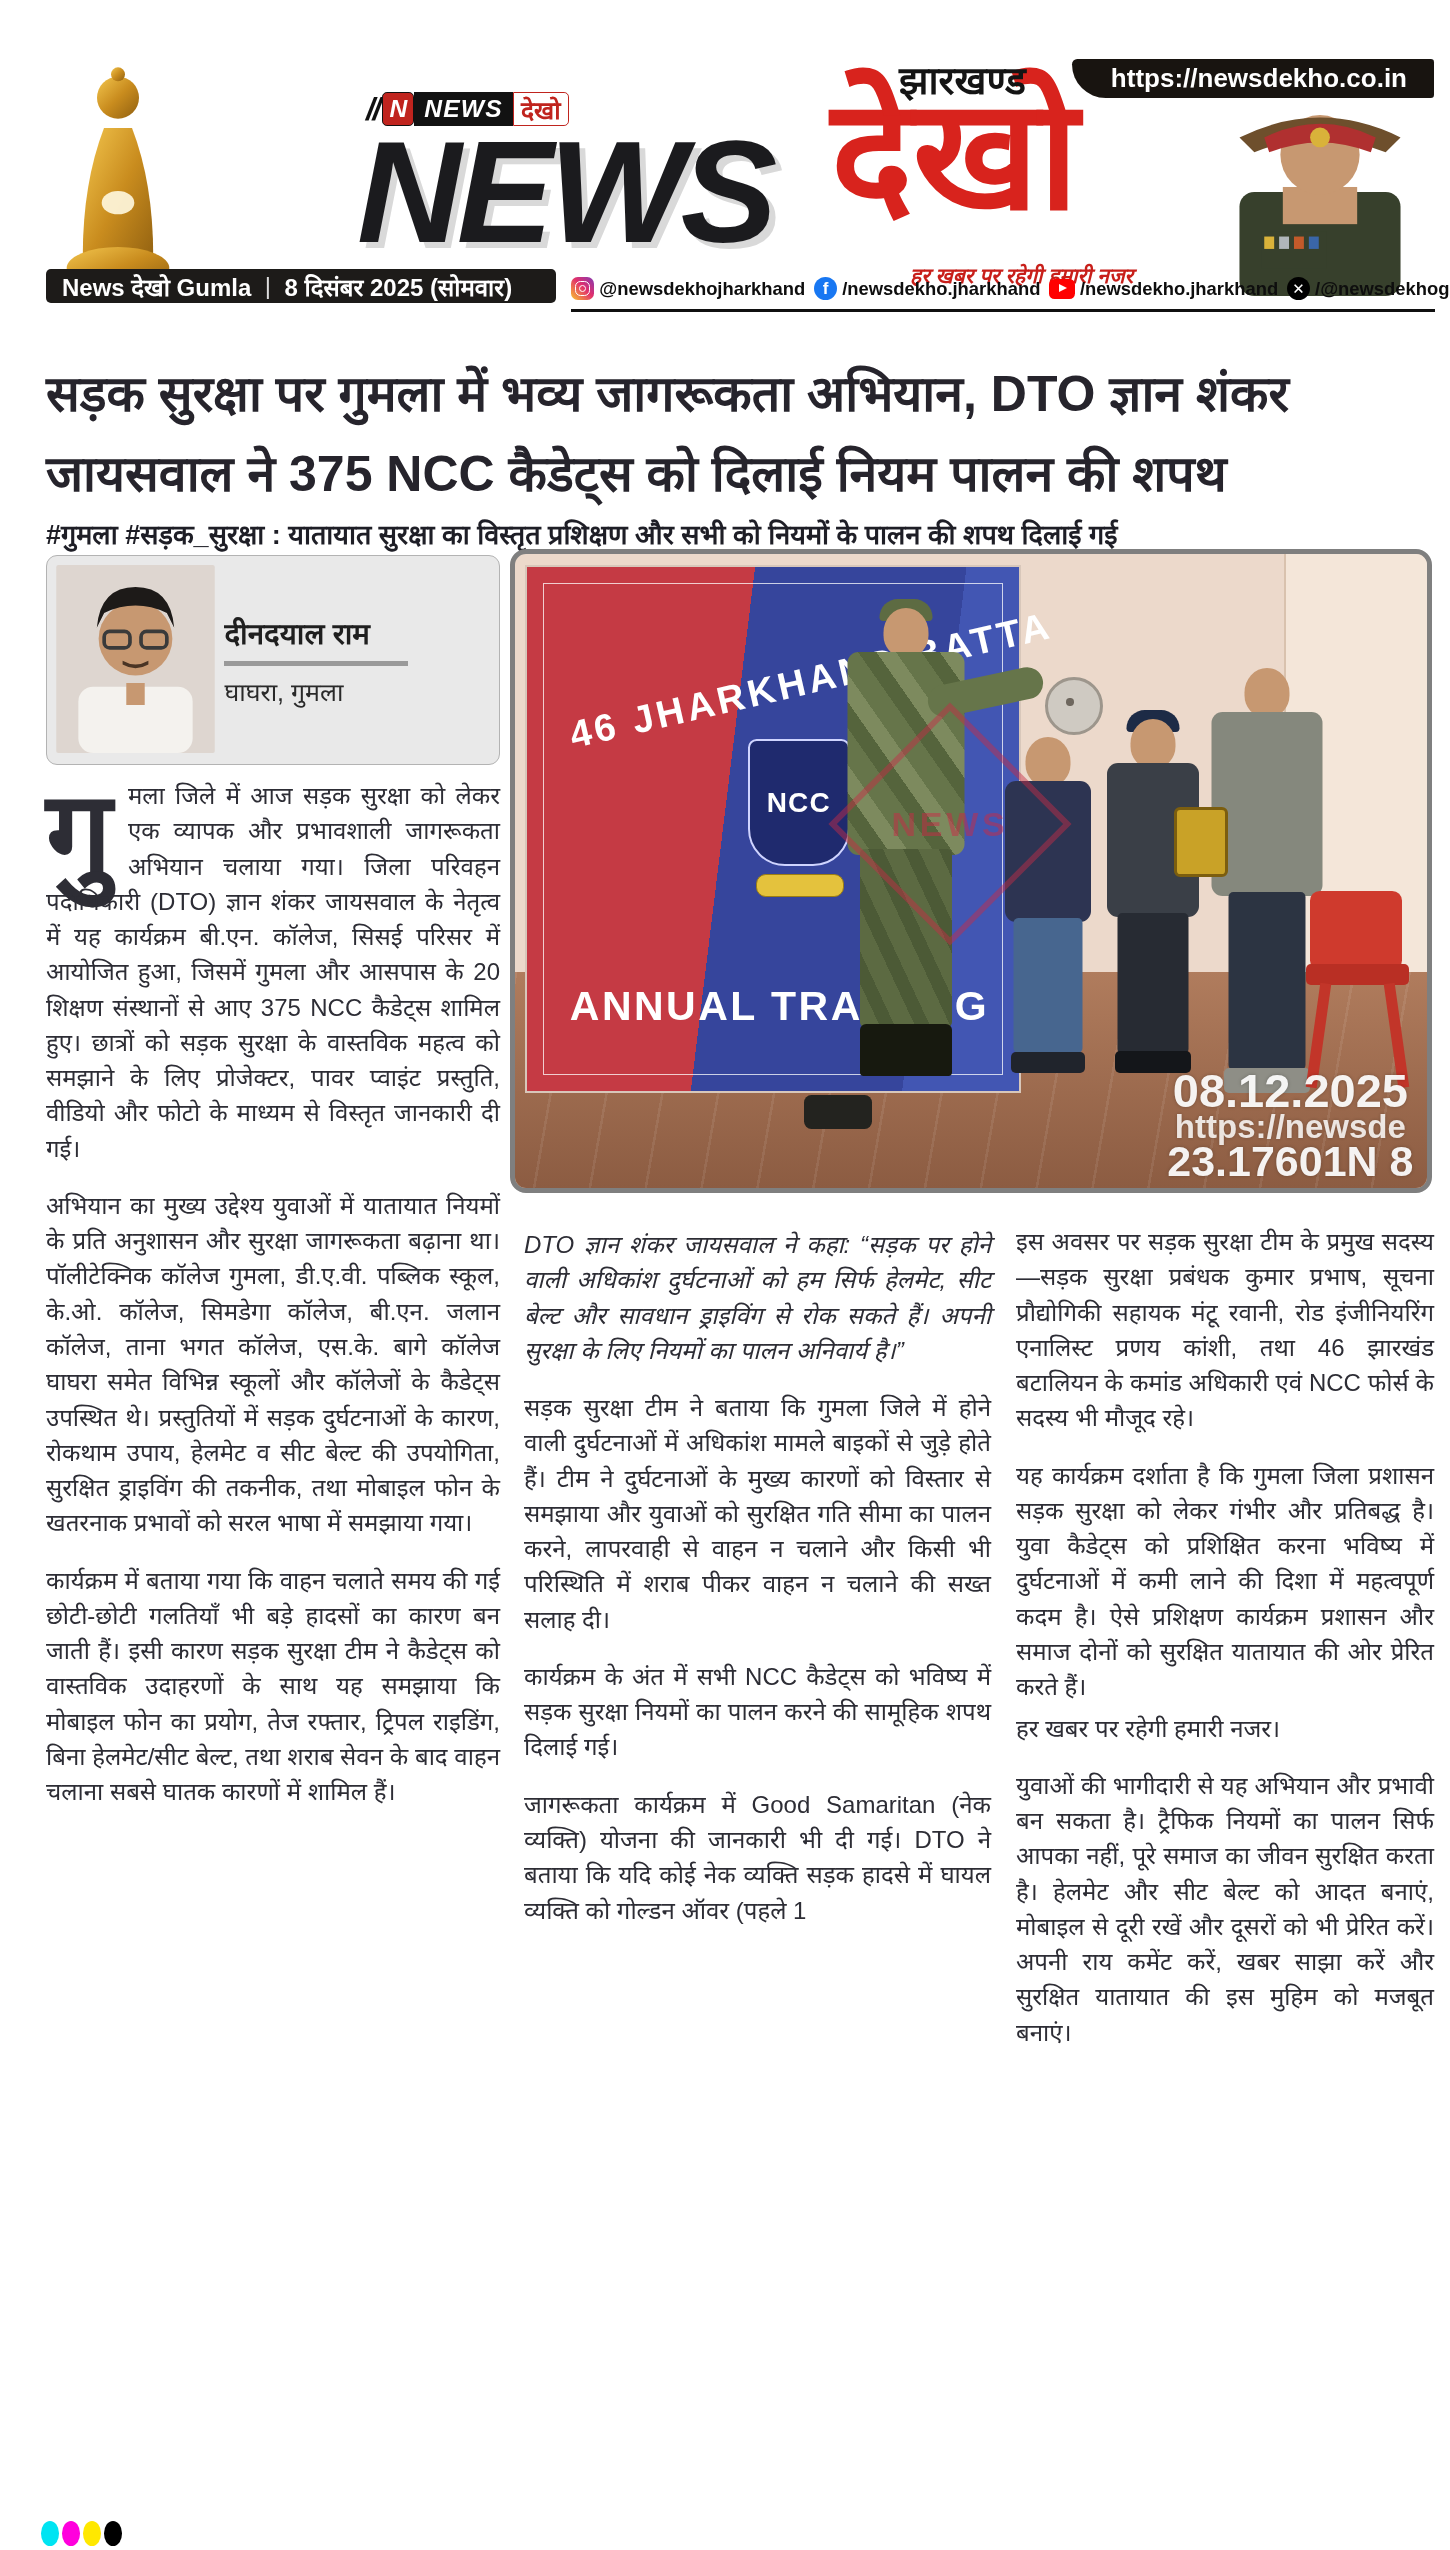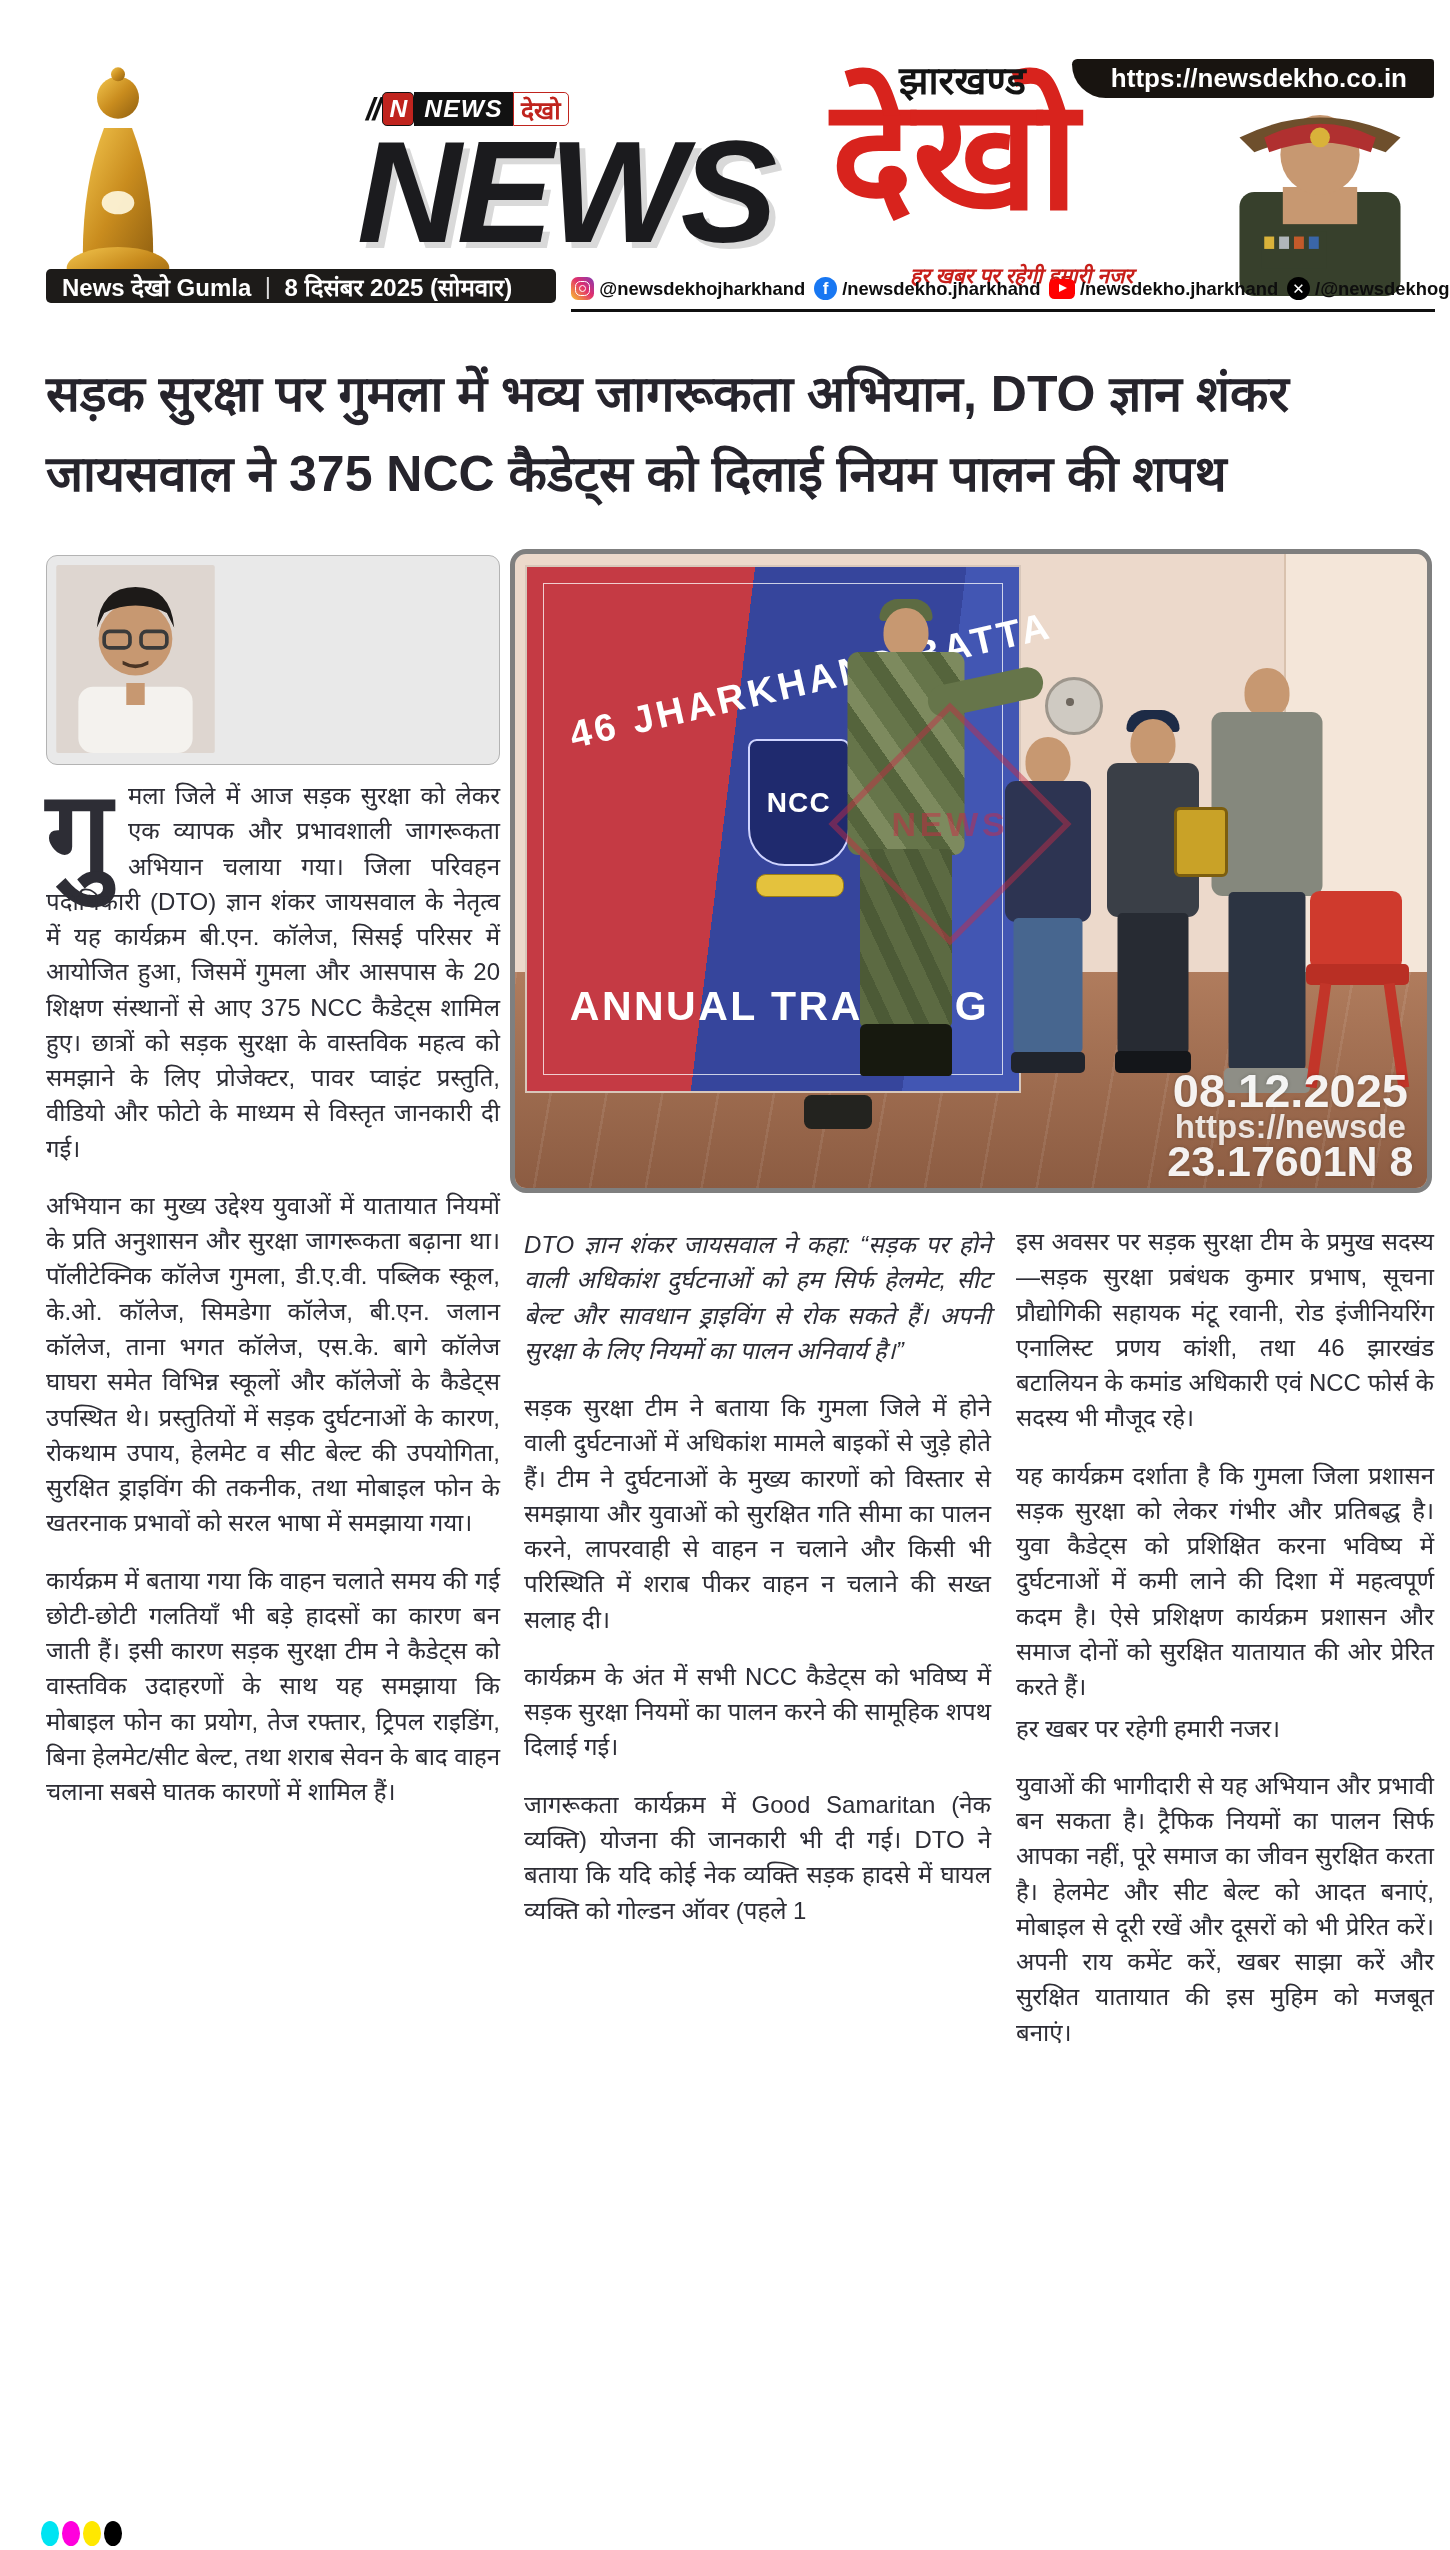--- a/index.html
+++ b/index.html
@@ -208,34 +208,40 @@
       </span>
       <span class="social-item">
         <span class="icon icon-x">✕</span>
         <span class="social-handle">/@newsdekhogarhwa</span>
       </span>
     </div>
     <div class="social-rule"></div>
   </div>
 
   <h1 class="headline">सड़क सुरक्षा पर गुमला में भव्य जागरूकता अभियान, DTO ज्ञान शंकर जायसवाल ने 375 NCC कैडेट्स को दिलाई नियम पालन की शपथ</h1>
+  <div class="subheading">#गुमला #सड़क_सुरक्षा : यातायात सुरक्षा का विस्तृत प्रशिक्षण और सभी को नियमों के पालन की शपथ दिलाई गई</div>
 
   <div class="reporter-card">
     <div class="reporter-photo">
       <svg viewBox="0 0 86 102" width="159" height="188">
         <rect width="86" height="102" fill="#ded6d0"></rect>
         <rect x="12" y="66" width="62" height="36" rx="8" fill="#f4f2ee"></rect>
         <path d="M38 64 h10 v12 h-10 z" fill="#c79871"></path>
         <circle cx="43" cy="40" r="20" fill="#c79871"></circle>
         <path d="M22 34 Q24 12 43 12 Q62 12 64 34 L60 26 Q43 18 26 26 Z" fill="#1d1a18"></path>
         <rect x="26" y="36" width="14" height="9" rx="3" fill="none" stroke="#3a3a3a" stroke-width="2"></rect>
         <rect x="46" y="36" width="14" height="9" rx="3" fill="none" stroke="#3a3a3a" stroke-width="2"></rect>
         <path d="M36 52 Q43 56 50 52 L50 54 Q43 58 36 54 Z" fill="#4a3424"></path>
       </svg>
     </div>
+    <div class="reporter-info">
+      <div class="reporter-name">दीनदयाल राम</div>
+      <hr class="reporter-divider">
+      <div class="reporter-location">घाघरा, गुमला</div>
+    </div>
   </div>
 
   <figure class="photo" style="margin:0">
     <div class="wall-right"></div>
     <div class="floor"></div>
 
     <div class="banner">
       <div class="banner-top-text">46 JHARKHAND BATTA</div>
       <div class="ncc-shield">NCC</div>
       <div class="ncc-scroll"></div>

